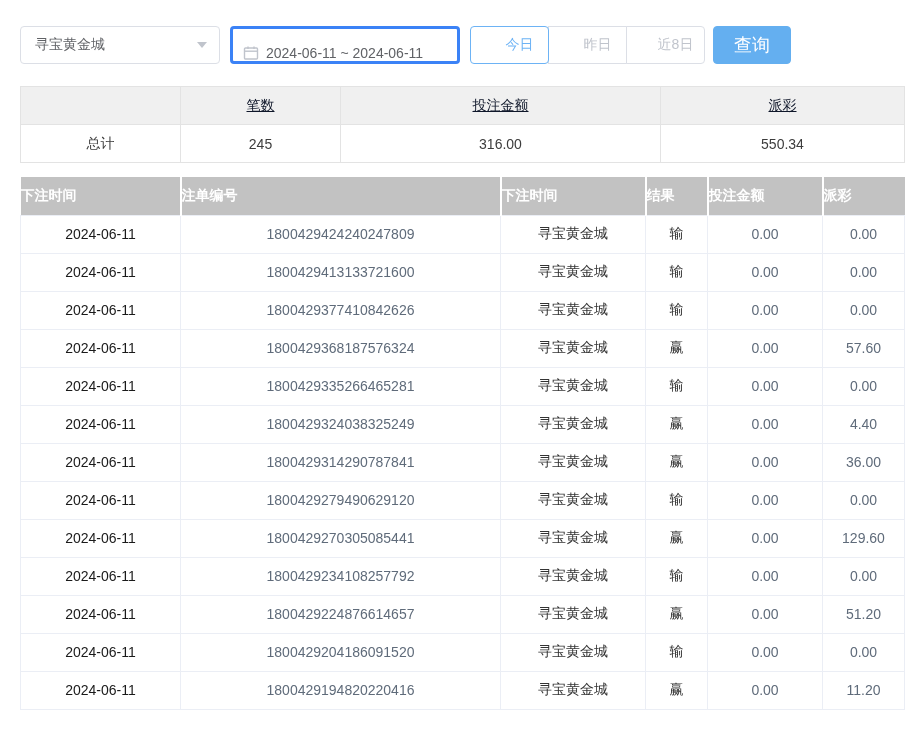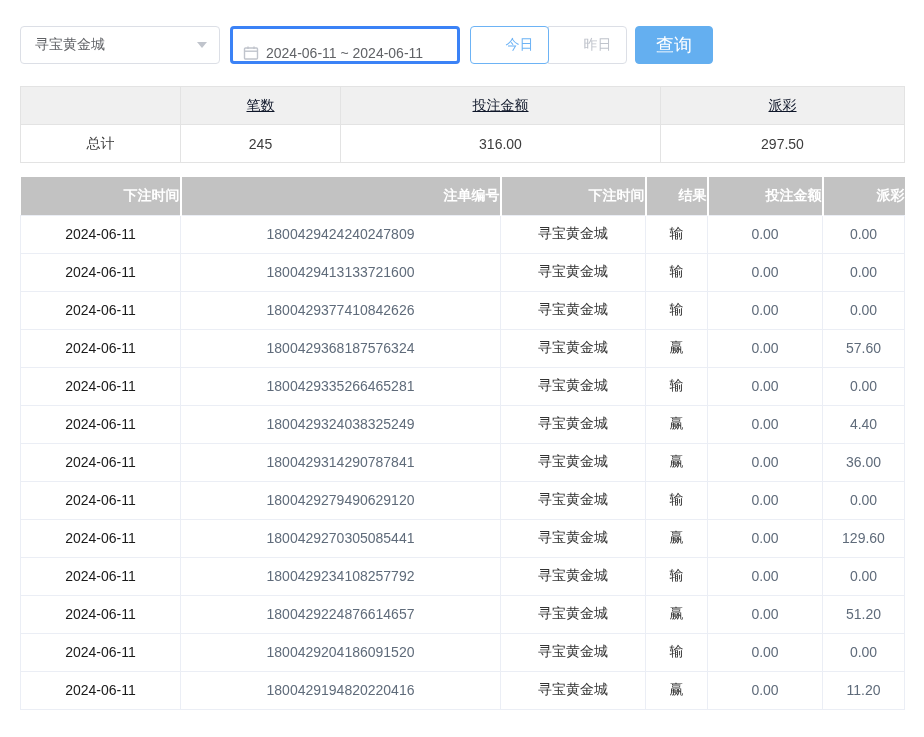--- a/index.html
+++ b/index.html
@@ -115,21 +115,21 @@
   .summary-table th { background: #f0f0f0; color: #0f172a; text-decoration: underline; }
   .summary-table td { background: #fff; color: #3c3c3c; }
   
   .bet-table { margin-top: 14px; }
   .bet-table th {
     background: #c2c2c2;
     color: #fff;
     font-weight: 700;
     font-size: 14px;
     height: 38px;
-    text-align: right;
+    text-align: left;
     border-right: 2px solid #fff;
   }
   .bet-table th:last-child { border-right: none; }
   .bet-table td {
     border: 1px solid #ebeef5;
     height: 38px;
     text-align: center;
     font-size: 14px;
   }
   .bet-table td.c0 { color: #1a1a1a; }
@@ -159,20 +159,21 @@
           <line x1="5" y1="1.5" x2="5" y2="4" stroke="#c0c4cc" stroke-width="1.4"></line>
           <line x1="11" y1="1.5" x2="11" y2="4" stroke="#c0c4cc" stroke-width="1.4"></line>
         </svg>
       </span>
       <span>2024-06-11 ~ 2024-06-11</span>
     </div>
 
     <div class="btn-group">
         <button class="qbtn active">今日</button>
         <button class="qbtn">昨日</button>
+        <button class="qbtn">近8日</button>
       </div>
 
     <button class="query-btn">查询</button>
   </div>
 
   <table class="summary-table">
     <colgroup>
         <col style="width:160px">
         <col style="width:160px">
         <col style="width:320px">
@@ -184,21 +185,21 @@
         <th>笔数</th>
         <th>投注金额</th>
         <th>派彩</th>
       </tr>
     </thead>
     <tbody>
       <tr>
         <td>总计</td>
         <td>245</td>
         <td>316.00</td>
-        <td>297.50</td>
+        <td>550.34</td>
       </tr>
     </tbody>
   </table>
 
   <table class="bet-table">
     <colgroup>
         <col style="width:160px">
         <col style="width:320px">
         <col style="width:145px">
         <col style="width:62px">

